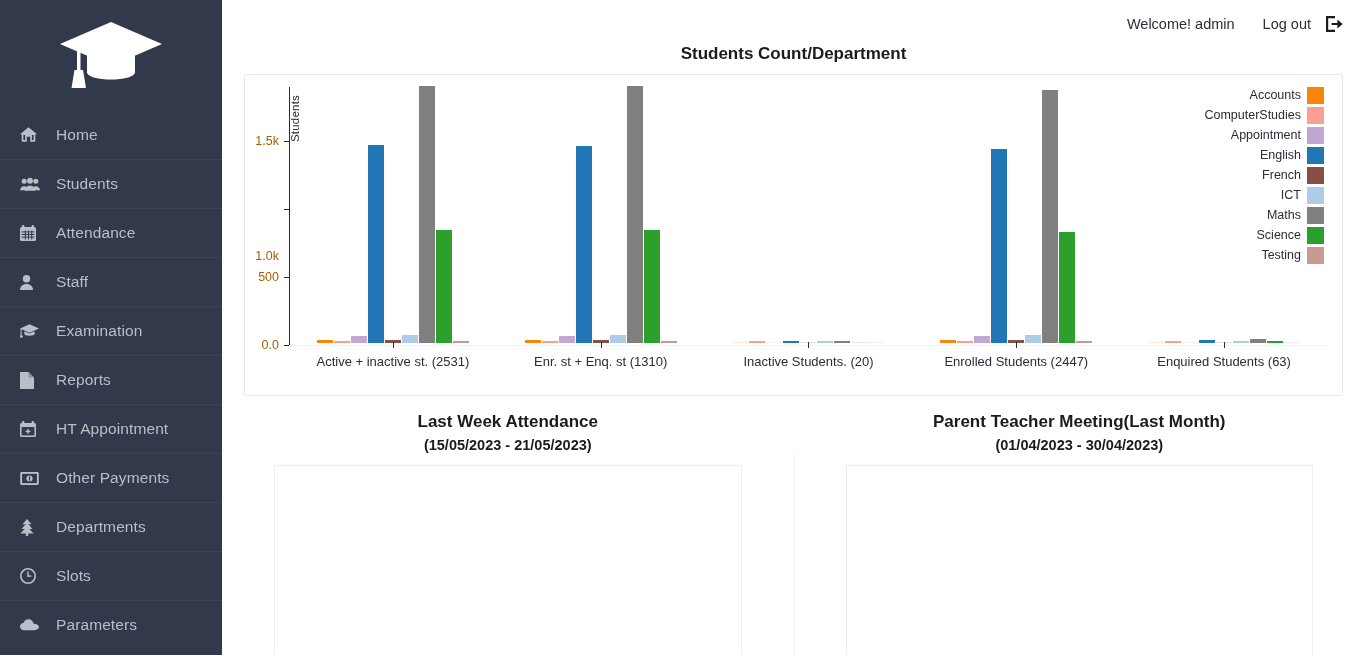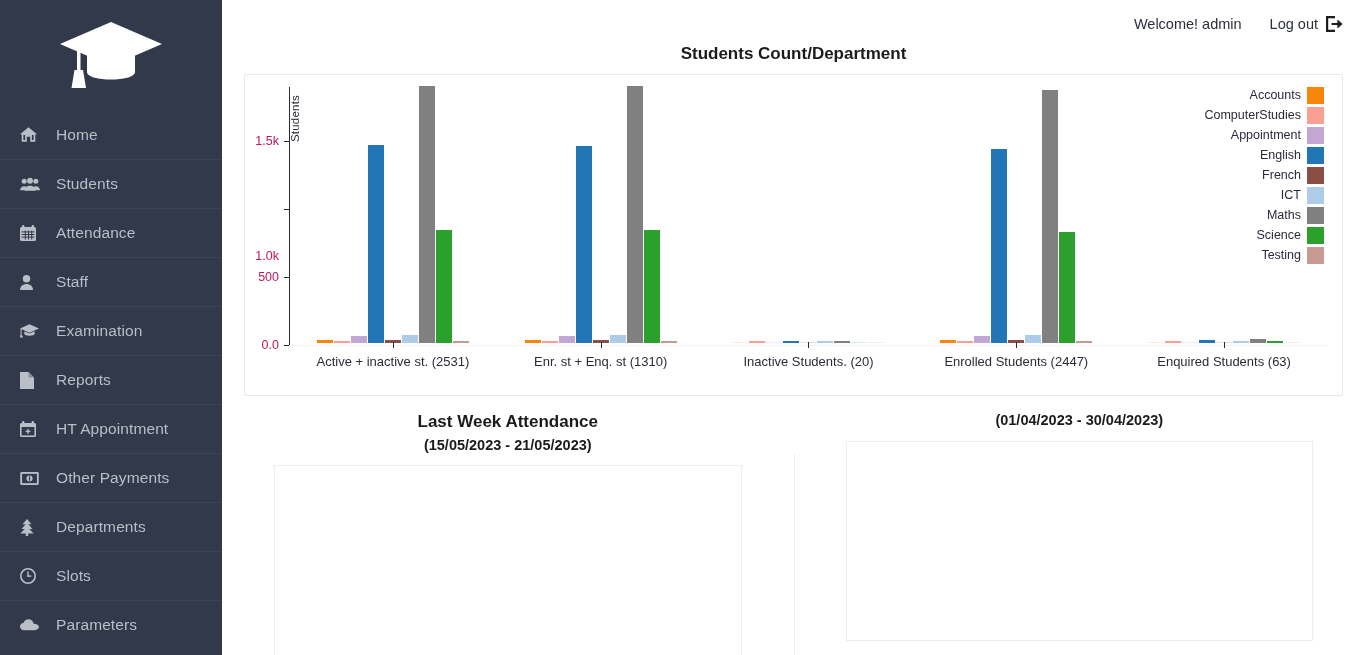--- a/index.html
+++ b/index.html
@@ -78,21 +78,21 @@
     justify-content: flex-end;
     padding-right: 22px;
     gap: 28px;
     font-size: 14.5px;
     color: #2a2f3a;
   }
   .topbar .welcome { color: #2a2f3a; }
   .logout {
     display: inline-flex;
     align-items: center;
-    gap: 7px;
+    gap: 14px;
     color: #2a2f3a;
     text-decoration: none;
     cursor: pointer;
   }
   .logout svg { display:block; }
 
   .chart-title {
     text-align: center;
     font-size: 17px;
     font-weight: bold;
@@ -126,21 +126,21 @@
     font-size: 11.5px;
     color: #2b2b3a;
     writing-mode: vertical-rl;
     transform: rotate(180deg);
     letter-spacing: .2px;
   }
   .ytick {
     position: absolute;
     right: 0;
     font-size: 12.5px;
-    color: #be185d;
+    color: #a16207;
     transform: translateY(-50%);
     white-space: nowrap;
   }
   .ytick-mark {
     position: absolute;
     width: 5px;
     height: 1px;
     background: #2b2b2b;
   }
 
@@ -561,19 +561,20 @@
       </div>
     </div>
 
     <div class="bottom-row">
       <div class="bottom-col">
         <div class="panel-title">Last Week Attendance</div>
         <div class="panel-sub">(15/05/2023 - 21/05/2023)</div>
         <div class="panel-box"></div>
       </div>
       <div class="bottom-col">
+        <div class="panel-title">Parent Teacher Meeting(Last Month)</div>
         <div class="panel-sub">(01/04/2023 - 30/04/2023)</div>
         <div class="panel-box"></div>
       </div>
     </div>
 
   </section>
 </div>
 
 </body></html>

